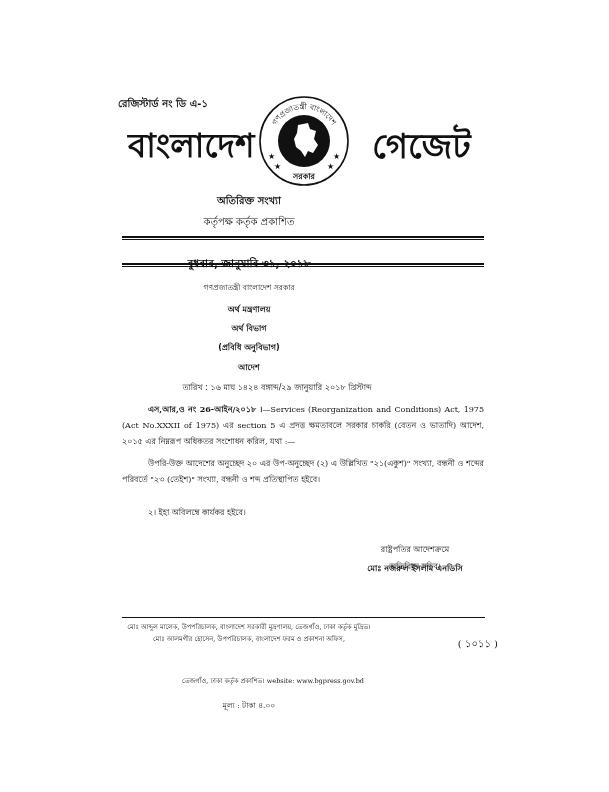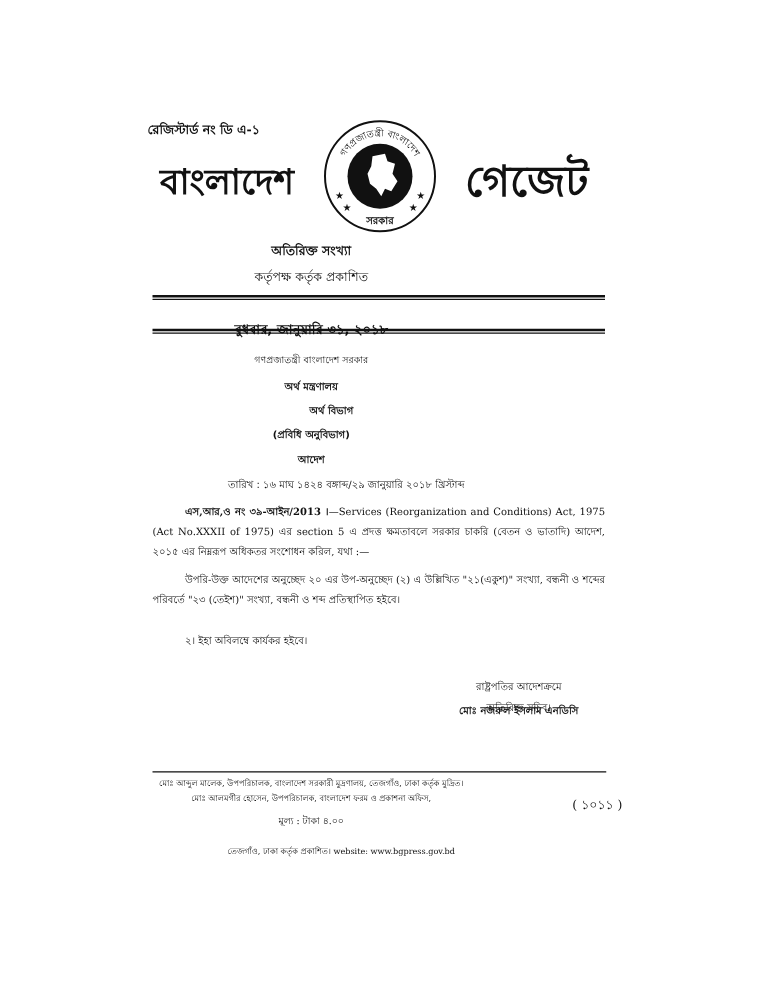--- a/index.html
+++ b/index.html
@@ -18,21 +18,21 @@
     .abs { position: absolute; }
     .center-x { left: 0; width: 498px; text-align: center; }
 
     .reg-no {
       left: 118px; top: 96px;
       font-size: 10px;
       font-weight: bold;
     }
     .masthead-left {
       left: 128px; top: 126px;
-      font-size: 28px;
+      font-size: 33px;
       font-weight: bold;
       letter-spacing: 0px;
       line-height: 40px;
     }
     .masthead-right {
       left: 372px; top: 126px;
       font-size: 34px;
       font-weight: bold;
       line-height: 40px;
     }
@@ -54,21 +54,21 @@
       left: 0; right: 0; top: 1px;
       border-top: 1px solid #111;
     }
     .rule-top { top: 236px; }
     .rule-bottom { top: 263px; }
 
     .date-band { top: 256px; font-size: 10.5px; font-weight: bold; }
 
     .gov { top: 282px; font-size: 7.5px; }
     .ministry { top: 303px; font-size: 8px; font-weight: bold; }
-    .division { top: 322px; font-size: 8px; font-weight: bold; margin-left: 16px; }
+    .division { top: 322px; font-size: 8px; font-weight: bold; }
     .wing { top: 341px; font-size: 8px; font-weight: bold; }
     .order-title { top: 361px; font-size: 8px; font-weight: bold; }
     .order-date { top: 381px; font-size: 8px; padding-left: 28px; }
 
     .para {
       left: 122px; width: 362px;
       font-family: "DejaVu Serif", "Liberation Serif", serif;
       font-size: 8px;
       line-height: 16px;
       text-align: justify;
@@ -85,21 +85,21 @@
 
     .footer-rule {
       left: 122px; width: 363px; top: 617px;
       border-top: 1px solid #111;
     }
     .foot { font-size: 6.5px; font-family: "DejaVu Serif", "Liberation Serif", serif; }
     .foot1 { top: 622px; }
     .foot2 { top: 634px; }
     .foot3 { top: 676px; padding-left: 24px; }
     .foot4 { top: 636px; font-size: 10px; text-align: right; }
-    .foot5 { top: 651px; font-size: 7.5px; }
+    .foot5 { top: 700px; font-size: 7.5px; }
   </style>
 </head>
 <body>
 
 <div class="abs reg-no">রেজিস্টার্ড নং ডি এ-১</div>
 
 <div class="abs masthead-left">বাংলাদেশ</div>
 
 <div class="abs emblem">
   <svg width="92" height="92" viewBox="0 0 92 92">
@@ -131,21 +131,21 @@
 <div class="abs rule-double rule-bottom"></div>
 
 <div class="abs center-x gov">গণপ্রজাতন্ত্রী বাংলাদেশ সরকার</div>
 <div class="abs center-x ministry">অর্থ মন্ত্রণালয়</div>
 <div class="abs center-x division">অর্থ বিভাগ</div>
 <div class="abs center-x wing">(প্রবিধি অনুবিভাগ)</div>
 <div class="abs center-x order-title">আদেশ</div>
 <div class="abs center-x order-date">তারিখ : ১৬ মাঘ ১৪২৪ বঙ্গাব্দ/২৯ জানুয়ারি ২০১৮ খ্রিস্টাব্দ</div>
 
 <div class="abs para para1">
-  <span class="indent"></span><span style="font-weight:bold;">এস,আর,ও নং ৩৯-আইন/2013 ।</span><span>—Services (Reorganization and Conditions) Act, 1975 (Act No.XXXII of 1975) এর section 5 এ প্রদত্ত ক্ষমতাবলে সরকার চাকরি (বেতন ও ভাতাদি) আদেশ, ২০১৫ এর নিম্নরূপ অধিকতর সংশোধন করিল, যথা :—</span>
+  <span class="indent"></span><span style="font-weight:bold;">এস,আর,ও নং 26-আইন/২০১৮ ।</span><span>—Services (Reorganization and Conditions) Act, 1975 (Act No.XXXII of 1975) এর section 5 এ প্রদত্ত ক্ষমতাবলে সরকার চাকরি (বেতন ও ভাতাদি) আদেশ, ২০১৫ এর নিম্নরূপ অধিকতর সংশোধন করিল, যথা :—</span>
 </div>
 
 <div class="abs para para2">
   <span class="indent"></span><span>উপরি-উক্ত আদেশের অনুচ্ছেদ ২০ এর উপ-অনুচ্ছেদ (২) এ উল্লিখিত "২১(একুশ)" সংখ্যা, বন্ধনী ও শব্দের পরিবর্তে "২৩ (তেইশ)" সংখ্যা, বন্ধনী ও শব্দ প্রতিস্থাপিত হইবে।</span>
 </div>
 
 <div class="abs para para3">
   <span class="indent"></span><span>২। ইহা অবিলম্বে কার্যকর হইবে।</span>
 </div>
 

